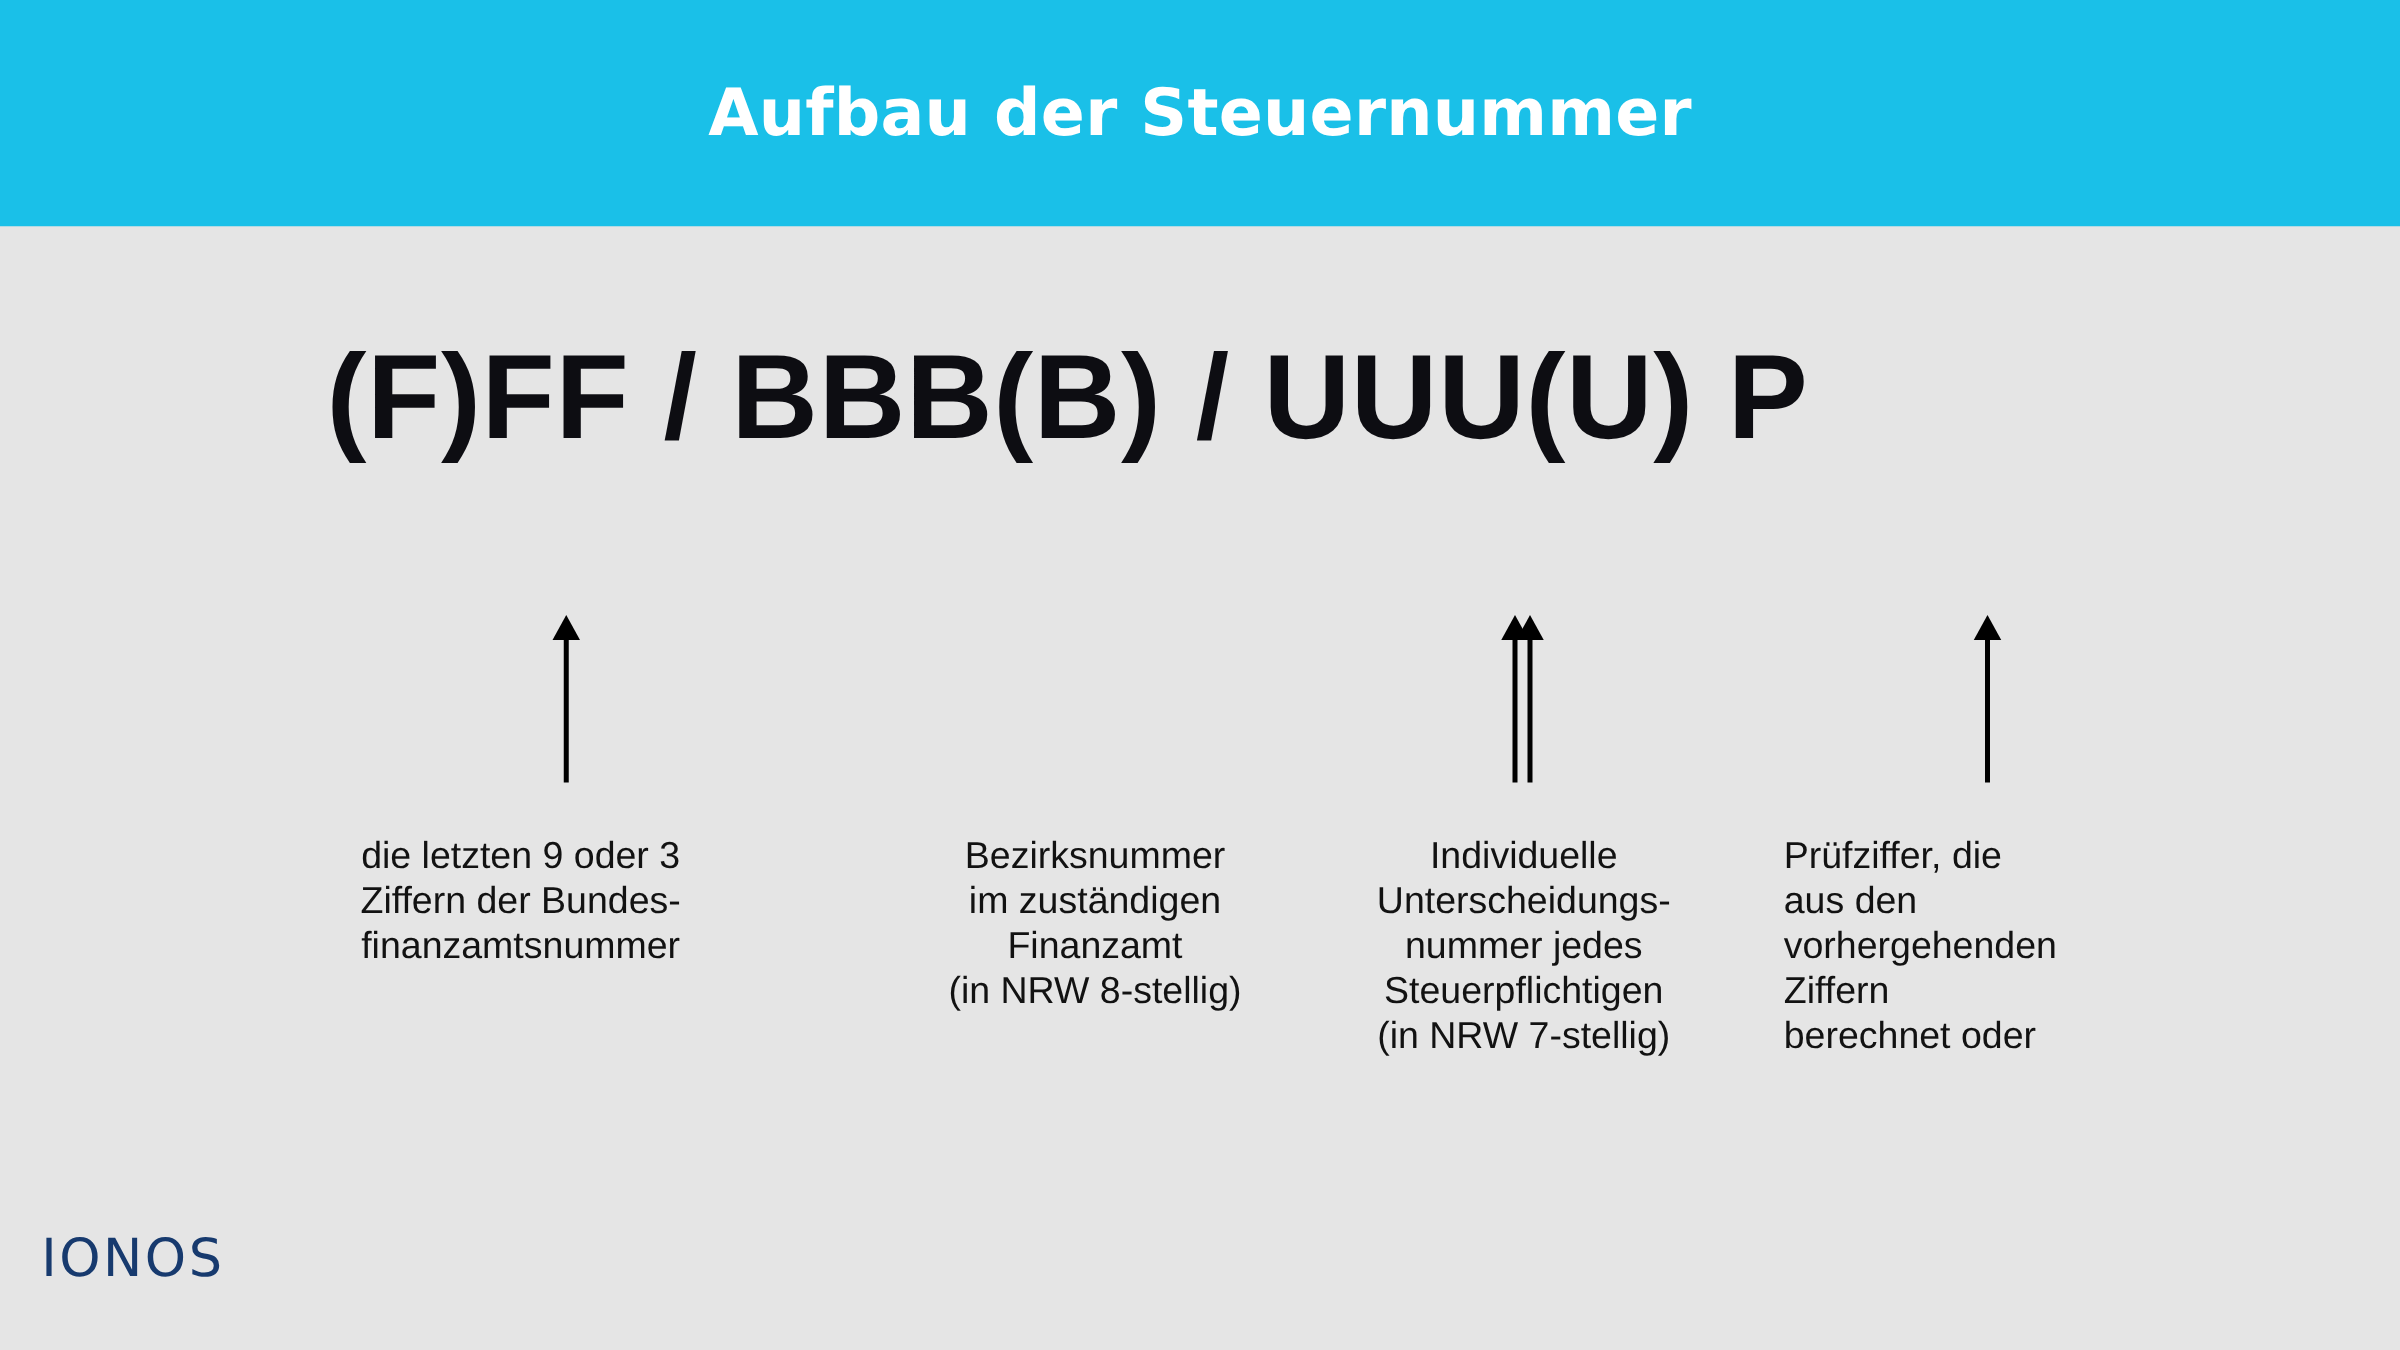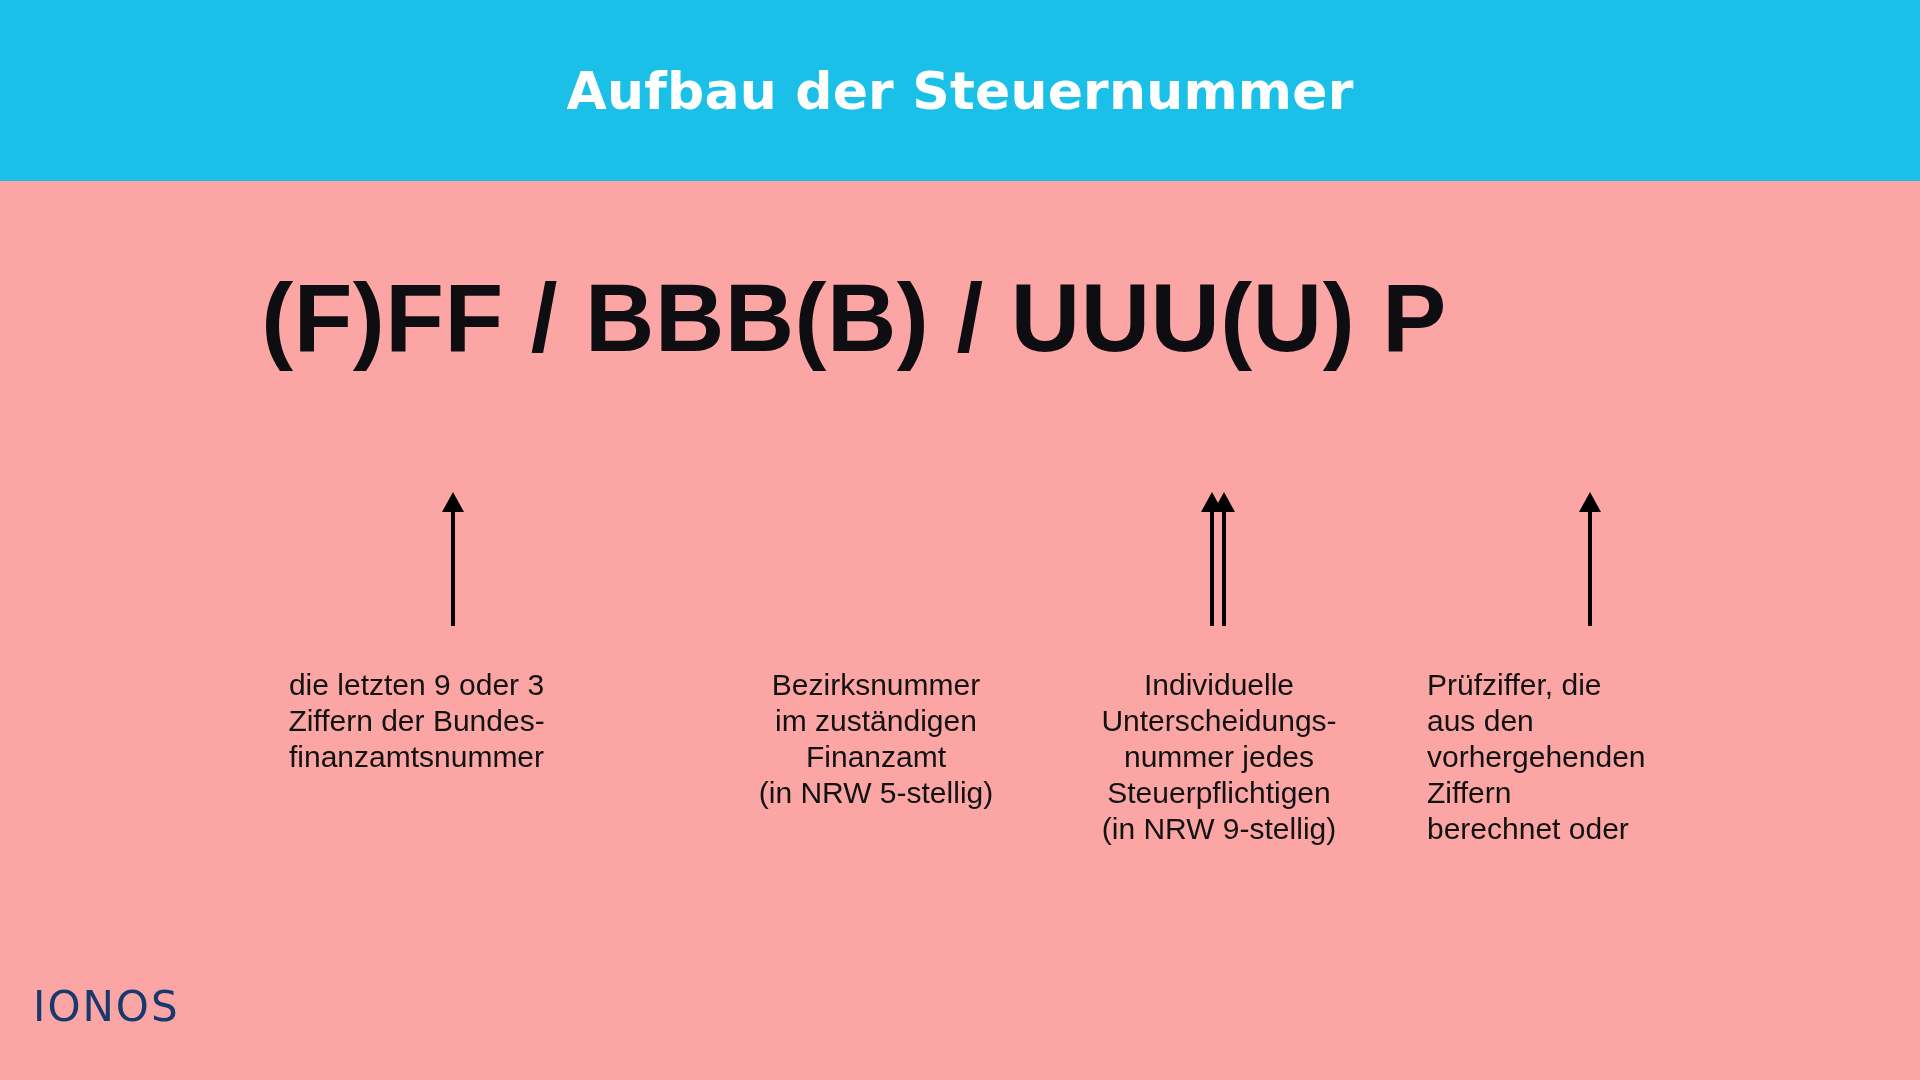--- a/index.html
+++ b/index.html
@@ -11,21 +11,21 @@
     height: 1080px;
     background: #f7f6f9;
     font-family: "Liberation Sans", sans-serif;
     overflow: hidden;
   }
 
   .poster {
     position: relative;
     width: 1920px;
     height: 1080px;
-    background: #fca5a5;
+    background: #e5e5e5;
     box-sizing: border-box;
   }
 
   
   .header-band {
     position: absolute;
     left: 0;
     top: 0;
     width: 1920px;
     height: 181px;
@@ -176,33 +176,33 @@
     </div>
 
     <div class="col col-2">
       <div class="arrow">
         <span class="head"></span>
         <span class="shaft"></span>
       </div>
       <p class="caption cap-center">Bezirksnummer
 im zuständigen
 Finanzamt
-(in NRW 5-stellig)</p>
+(in NRW 8-stellig)</p>
     </div>
 
     <div class="col col-3">
       <div class="arrow">
         <span class="head"></span>
         <span class="shaft"></span>
       </div>
       <p class="caption cap-center">Individuelle
 Unterscheidungs-
 nummer jedes
 Steuerpflichtigen
-(in NRW 9-stellig)</p>
+(in NRW 7-stellig)</p>
     </div>
 
     <div class="col col-4">
       <div class="arrow">
         <span class="head"></span>
         <span class="shaft"></span>
       </div>
       <p class="caption cap-left">Prüfziffer, die
 aus den
 vorhergehenden

